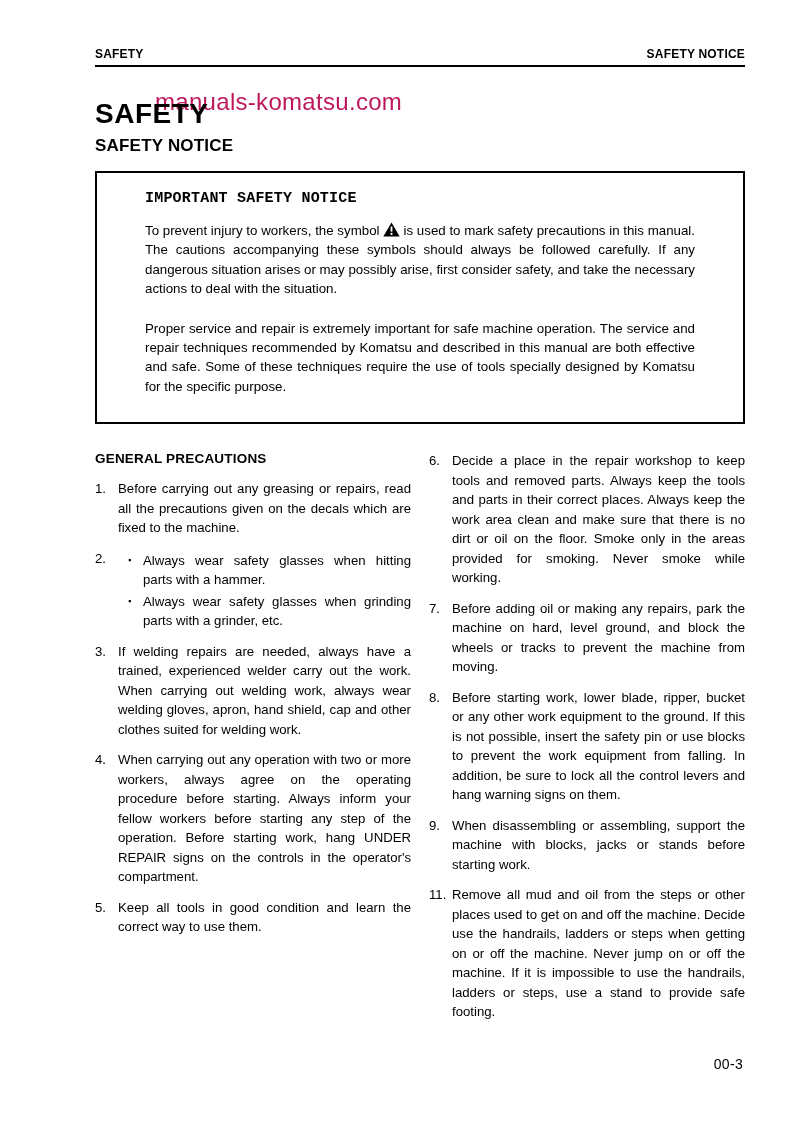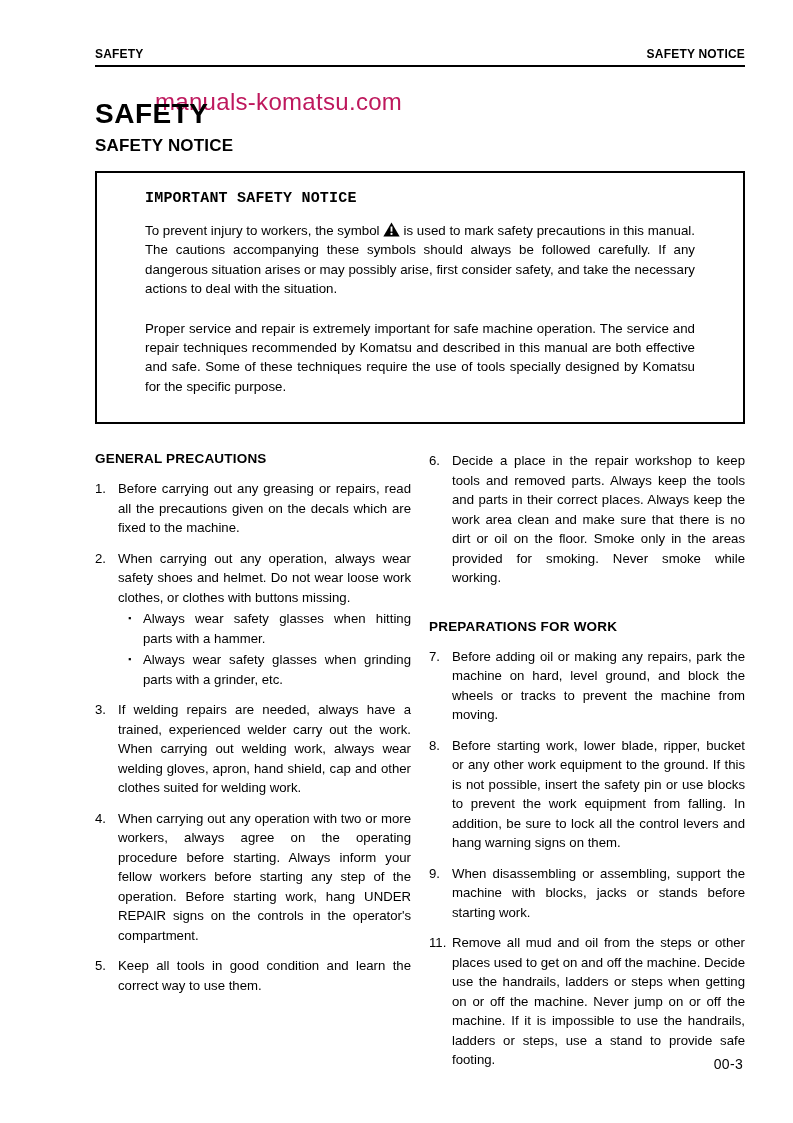--- a/index.html
+++ b/index.html
@@ -166,21 +166,20 @@
         <div class="num-item">
           <span class="num">1.</span>
           <div class="body">
               <p>Before carrying out any greasing or repairs, read all the precautions given on the decals which are fixed to the machine.</p>
             </div>
         </div>
 
         <div class="num-item">
           <span class="num">2.</span>
           <div class="body">
-            <p>When carrying out any operation, always wear safety shoes and helmet. Do not wear loose work clothes, or clothes with buttons missing.</p>
             <div class="sub-bullets">
               <div class="bullet-item">
                 <span class="marker">▪</span>
                 <span class="btext">Always wear safety glasses when hitting parts with a hammer.</span>
               </div>
               <div class="bullet-item">
                 <span class="marker">▪</span>
                 <span class="btext">Always wear safety glasses when grinding parts with a grinder, etc.</span>
               </div>
             </div>
@@ -210,21 +209,20 @@
       </div>
 
       <div class="col">
         <div class="num-item" style="margin-top:0;">
           <span class="num">6.</span>
           <div class="body">
               <p>Decide a place in the repair workshop to keep tools and removed parts. Always keep the tools and parts in their correct places. Always keep the work area clean and make sure that there is no dirt or oil on the floor. Smoke only in the areas provided for smoking. Never smoke while working.</p>
             </div>
         </div>
 
-        <div class="section-heading spaced">PREPARATIONS FOR WORK</div>
 
         <div class="num-item">
           <span class="num">7.</span>
           <div class="body">
               <p>Before adding oil or making any repairs, park the machine on hard, level ground, and block the wheels or tracks to prevent the machine from moving.</p>
             </div>
         </div>
 
         <div class="num-item">
           <span class="num">8.</span>

